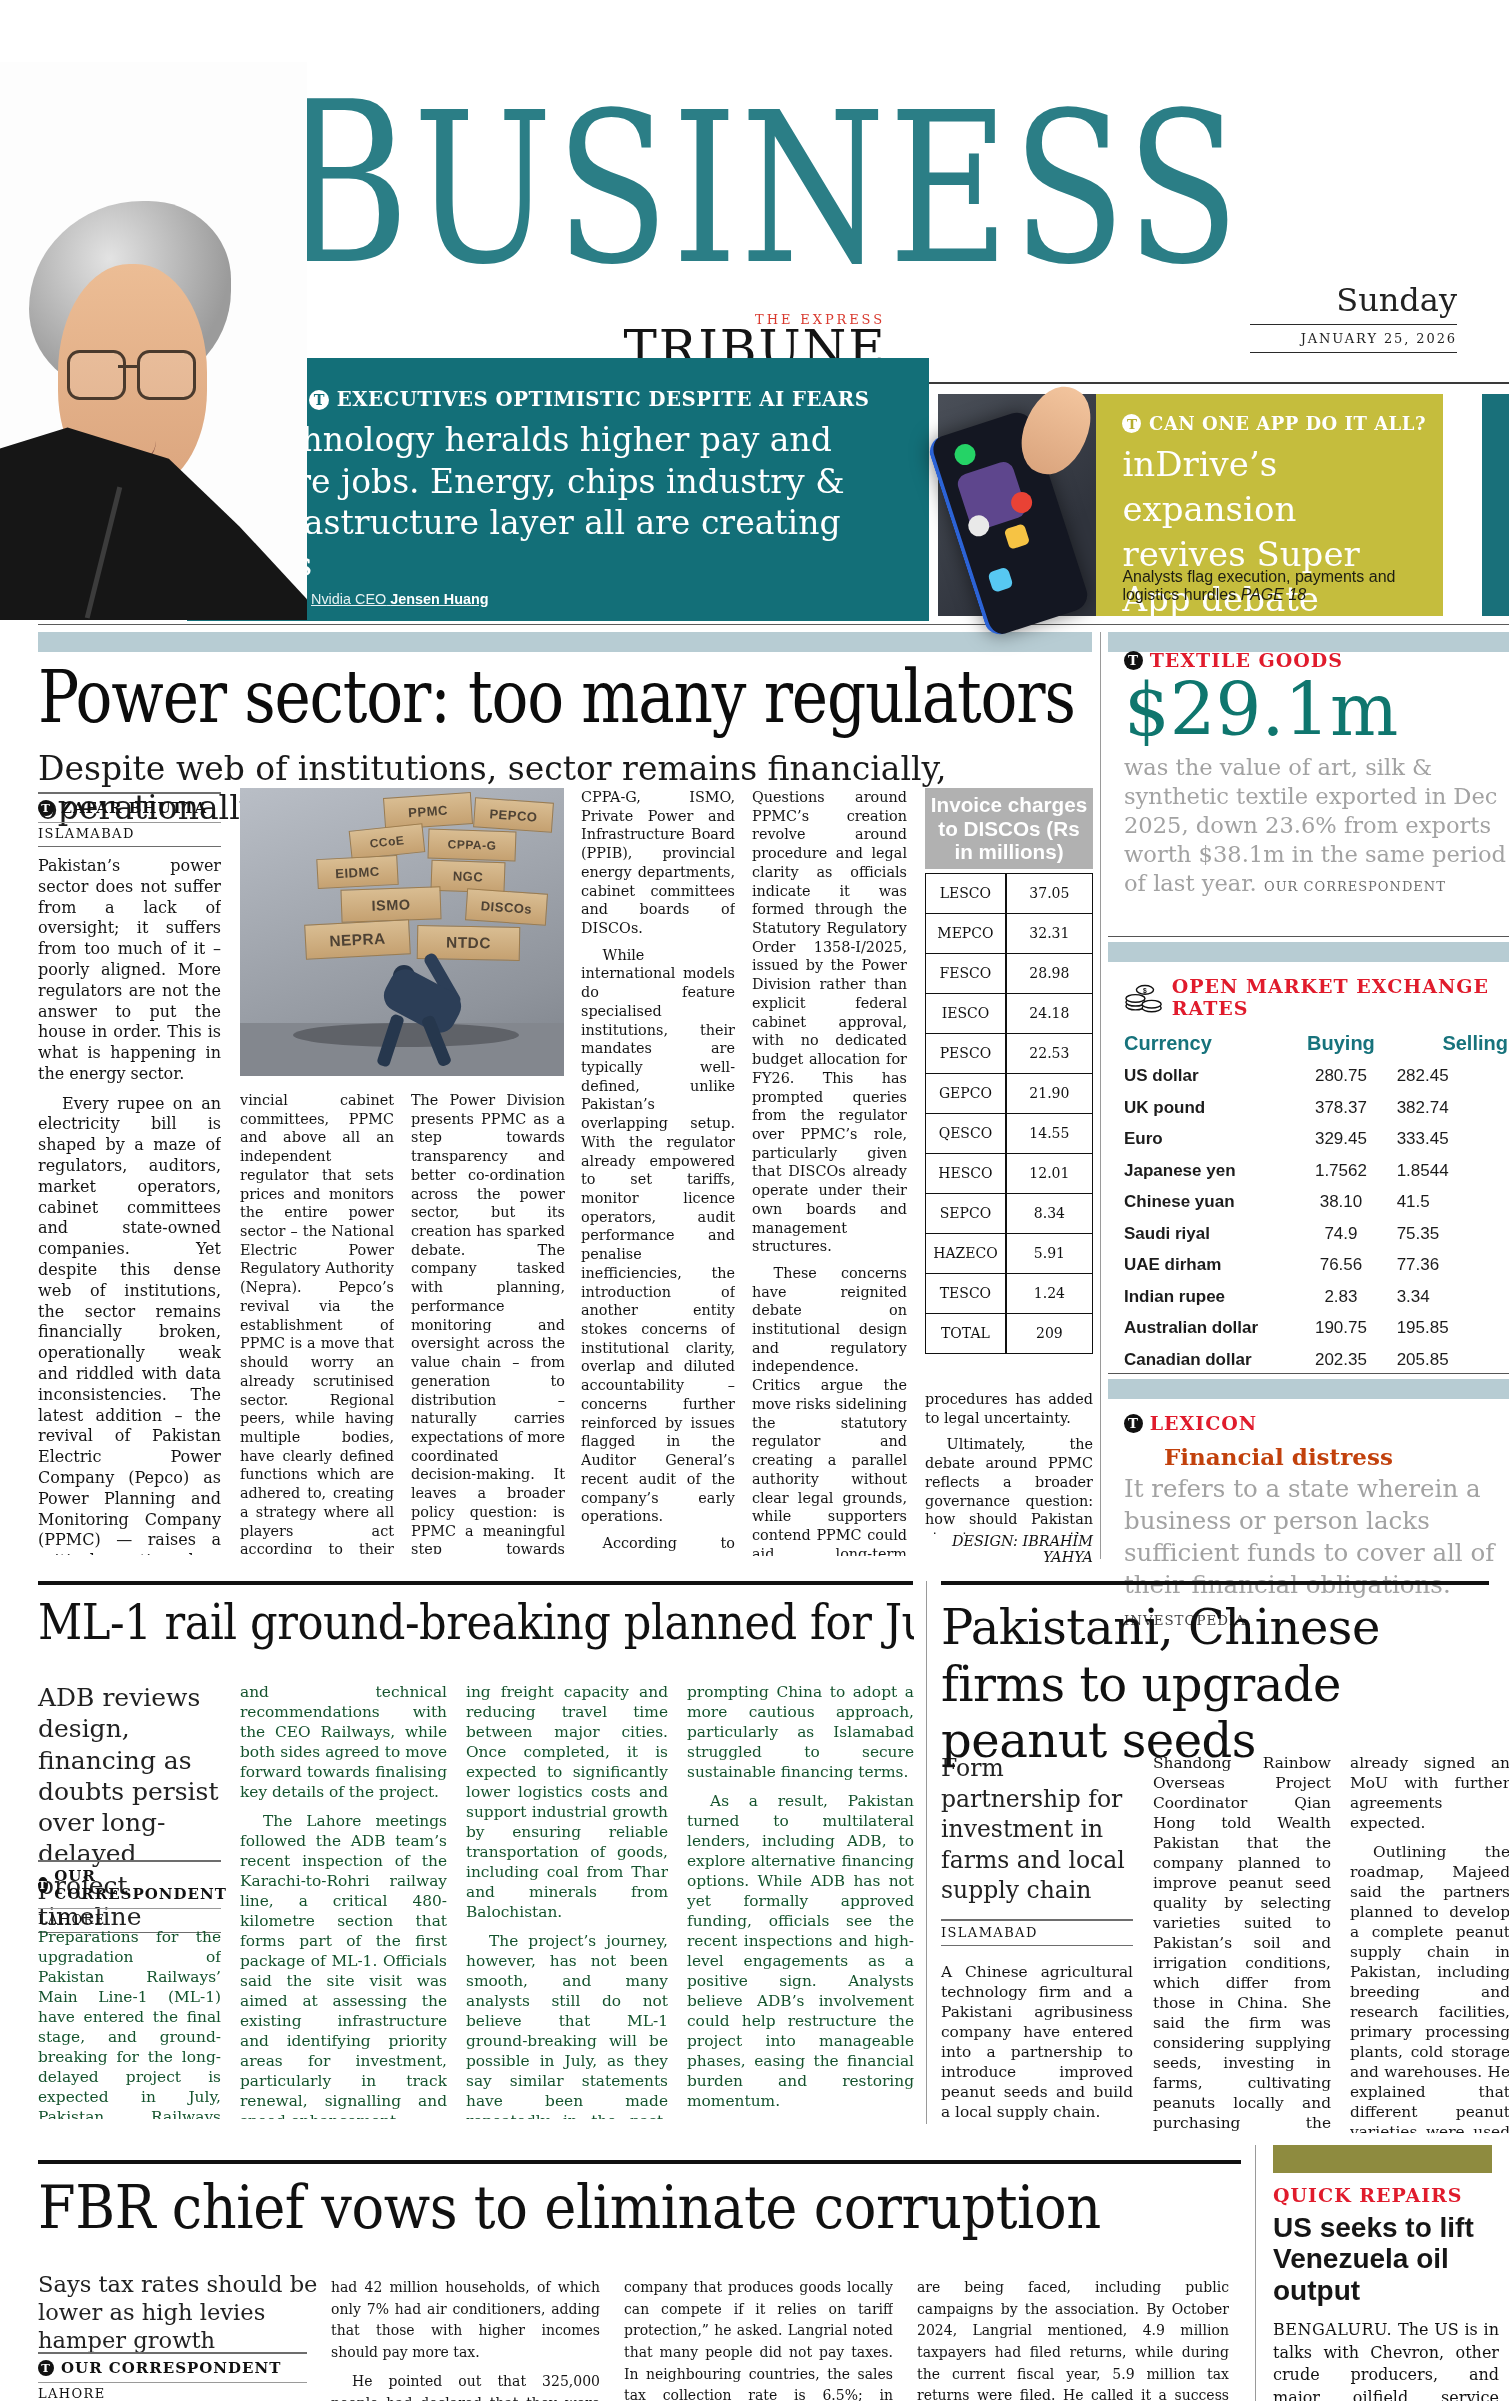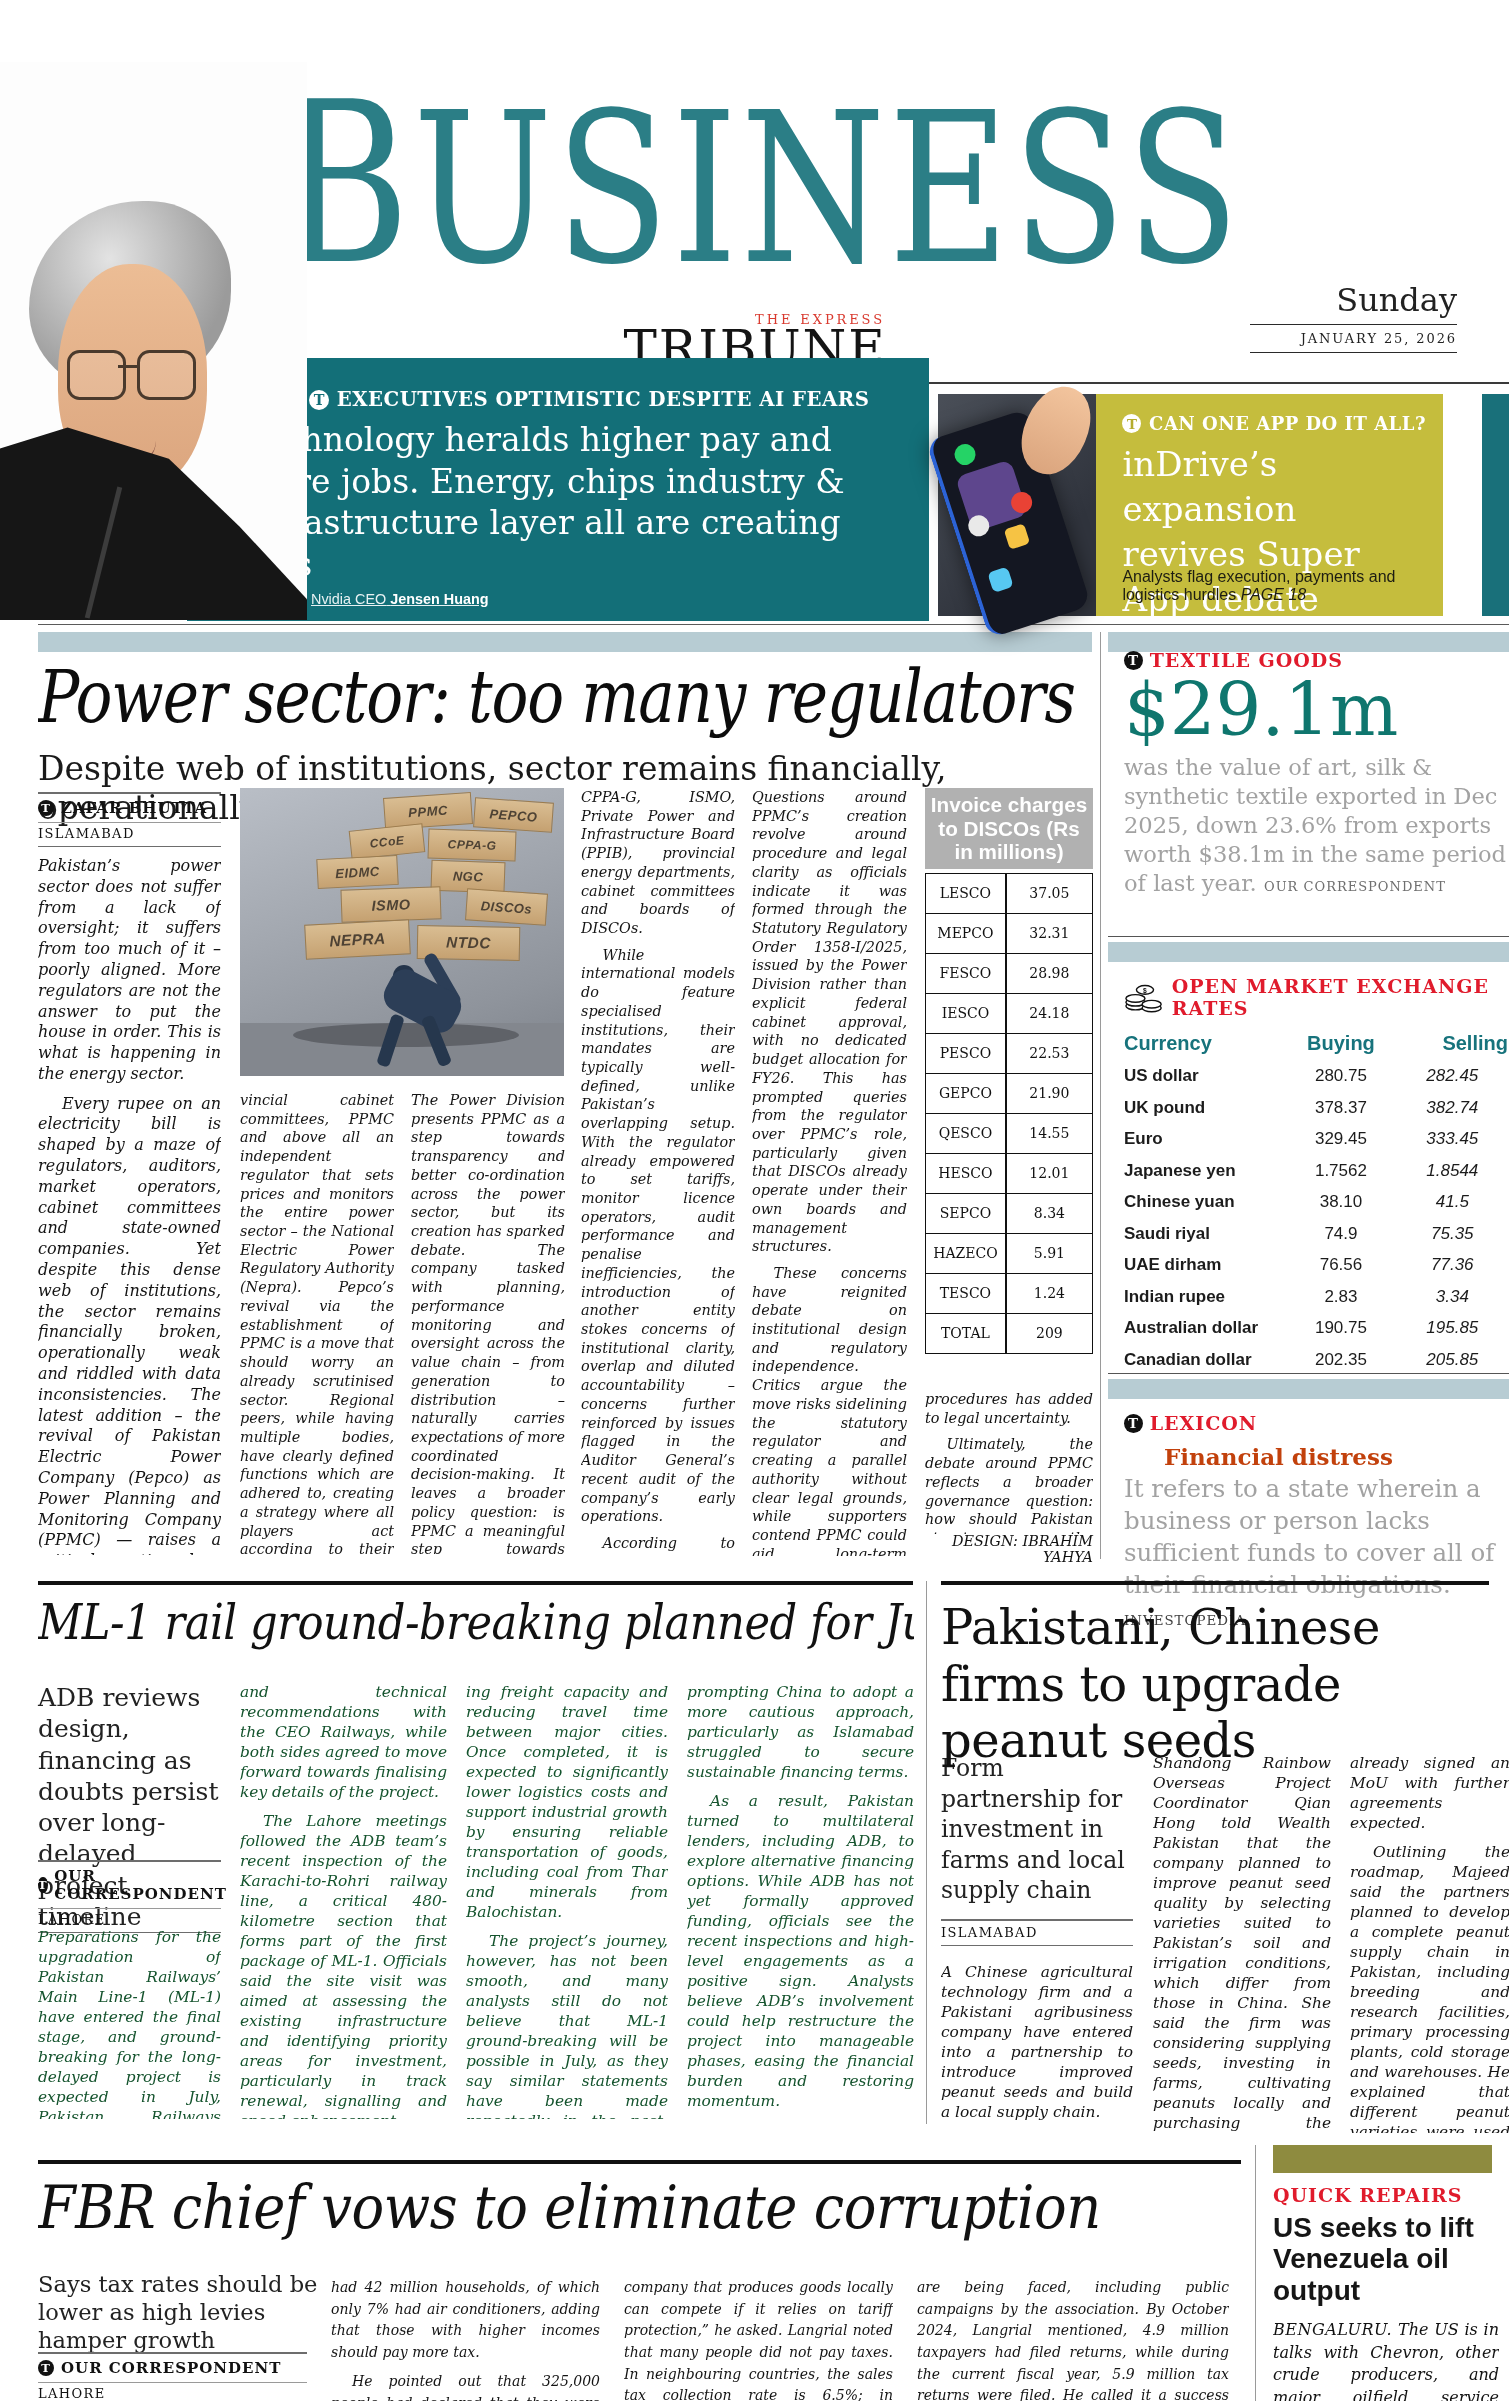--- a/index.html
+++ b/index.html
@@ -1,20 +1,20 @@
 <!DOCTYPE html>
 <html style="font-size:7.7px"><head>
 <meta charset="utf-8">
 <style>
   html,body{margin:0;padding:0;background:#ffffff;}
   #page{position:relative;width:1510px;height:2651px;background:#fff;overflow:hidden;
         font-family:"DejaVu Serif",serif;color:#111;}
   .abs{position:absolute;}
   .sans{font-family:"Liberation Sans","DejaVu Sans",sans-serif;}
-  .clip{overflow:hidden;font-style:italic;}
+  .clip{overflow:hidden;}
   .just{text-align:justify;}
   .para{margin:0 0 0.55em 0;}
   .para + .para{text-indent:1.5em;margin-top:0;}
   
   #business-title{left:158px;right:158px;top:72px;text-align:center;}
   #business-title span{display:inline-block;font-size:207px;line-height:1;color:#2b7e86;
      letter-spacing:3.8px;transform:scaleX(0.80);transform-origin:center;white-space:nowrap;}
   #business-title span::first-letter{font-size:1.08em;}
   #tribune-block{left:50%;top:313px;transform:translateX(-50%);width:298px;text-align:center;}
   #express-line{display:block;text-align:right;padding-right:19px;color:#d93a2f;font-size:13px;
@@ -144,21 +144,21 @@
   #band-rail2{left:1108px;width:402px;top:942px;}
   #exchange{left:1124px;top:975px;width:384px;}
   #fx-head{display:grid;grid-template-columns:42% 29% 29%;font-family:"Liberation Sans",sans-serif;
      font-weight:bold;font-size:20px;color:#17737c;margin-top:12.5px;}
   #fx-head span:nth-child(2){text-align:center;}
   #fx-head span:nth-child(3){text-align:right;}
   .fx-row{display:grid;grid-template-columns:42% 29% 29%;font-family:"Liberation Sans",sans-serif;
      font-size:17px;color:#1c1c1c;margin-top:11.5px;}
   .fx-row span:first-child{font-weight:bold;}
   .fx-row span:nth-child(2){text-align:center;}
-  .fx-row span:nth-child(3){text-align:center;font-style:italic;}
+  .fx-row span:nth-child(3){text-align:left;}
   #fx-source{text-align:right;font-family:"Liberation Sans",sans-serif;font-size:13px;
      letter-spacing:0.5px;color:#222;margin-top:12.5px;}
   #coins-icon{width:41px;height:31px;flex:none;}
   #exchange-rule{left:1108px;top:1373px;width:402px;height:1.4px;background:#555;}
   #band-rail3{left:1108px;width:402px;top:1379px;}
   #lexicon{left:1124px;top:1412px;width:384px;}
   #lexicon-term{font-size:23px;font-weight:bold;color:#c2410c;margin-top:8.6px;margin-left:40px;}
   #lexicon-def{font-size:24.5px;line-height:1.3;color:#a2a2a2;margin-top:3.8px;}
   #lexicon-source{font-size:13.4px;color:#404040;letter-spacing:1px;}
   

